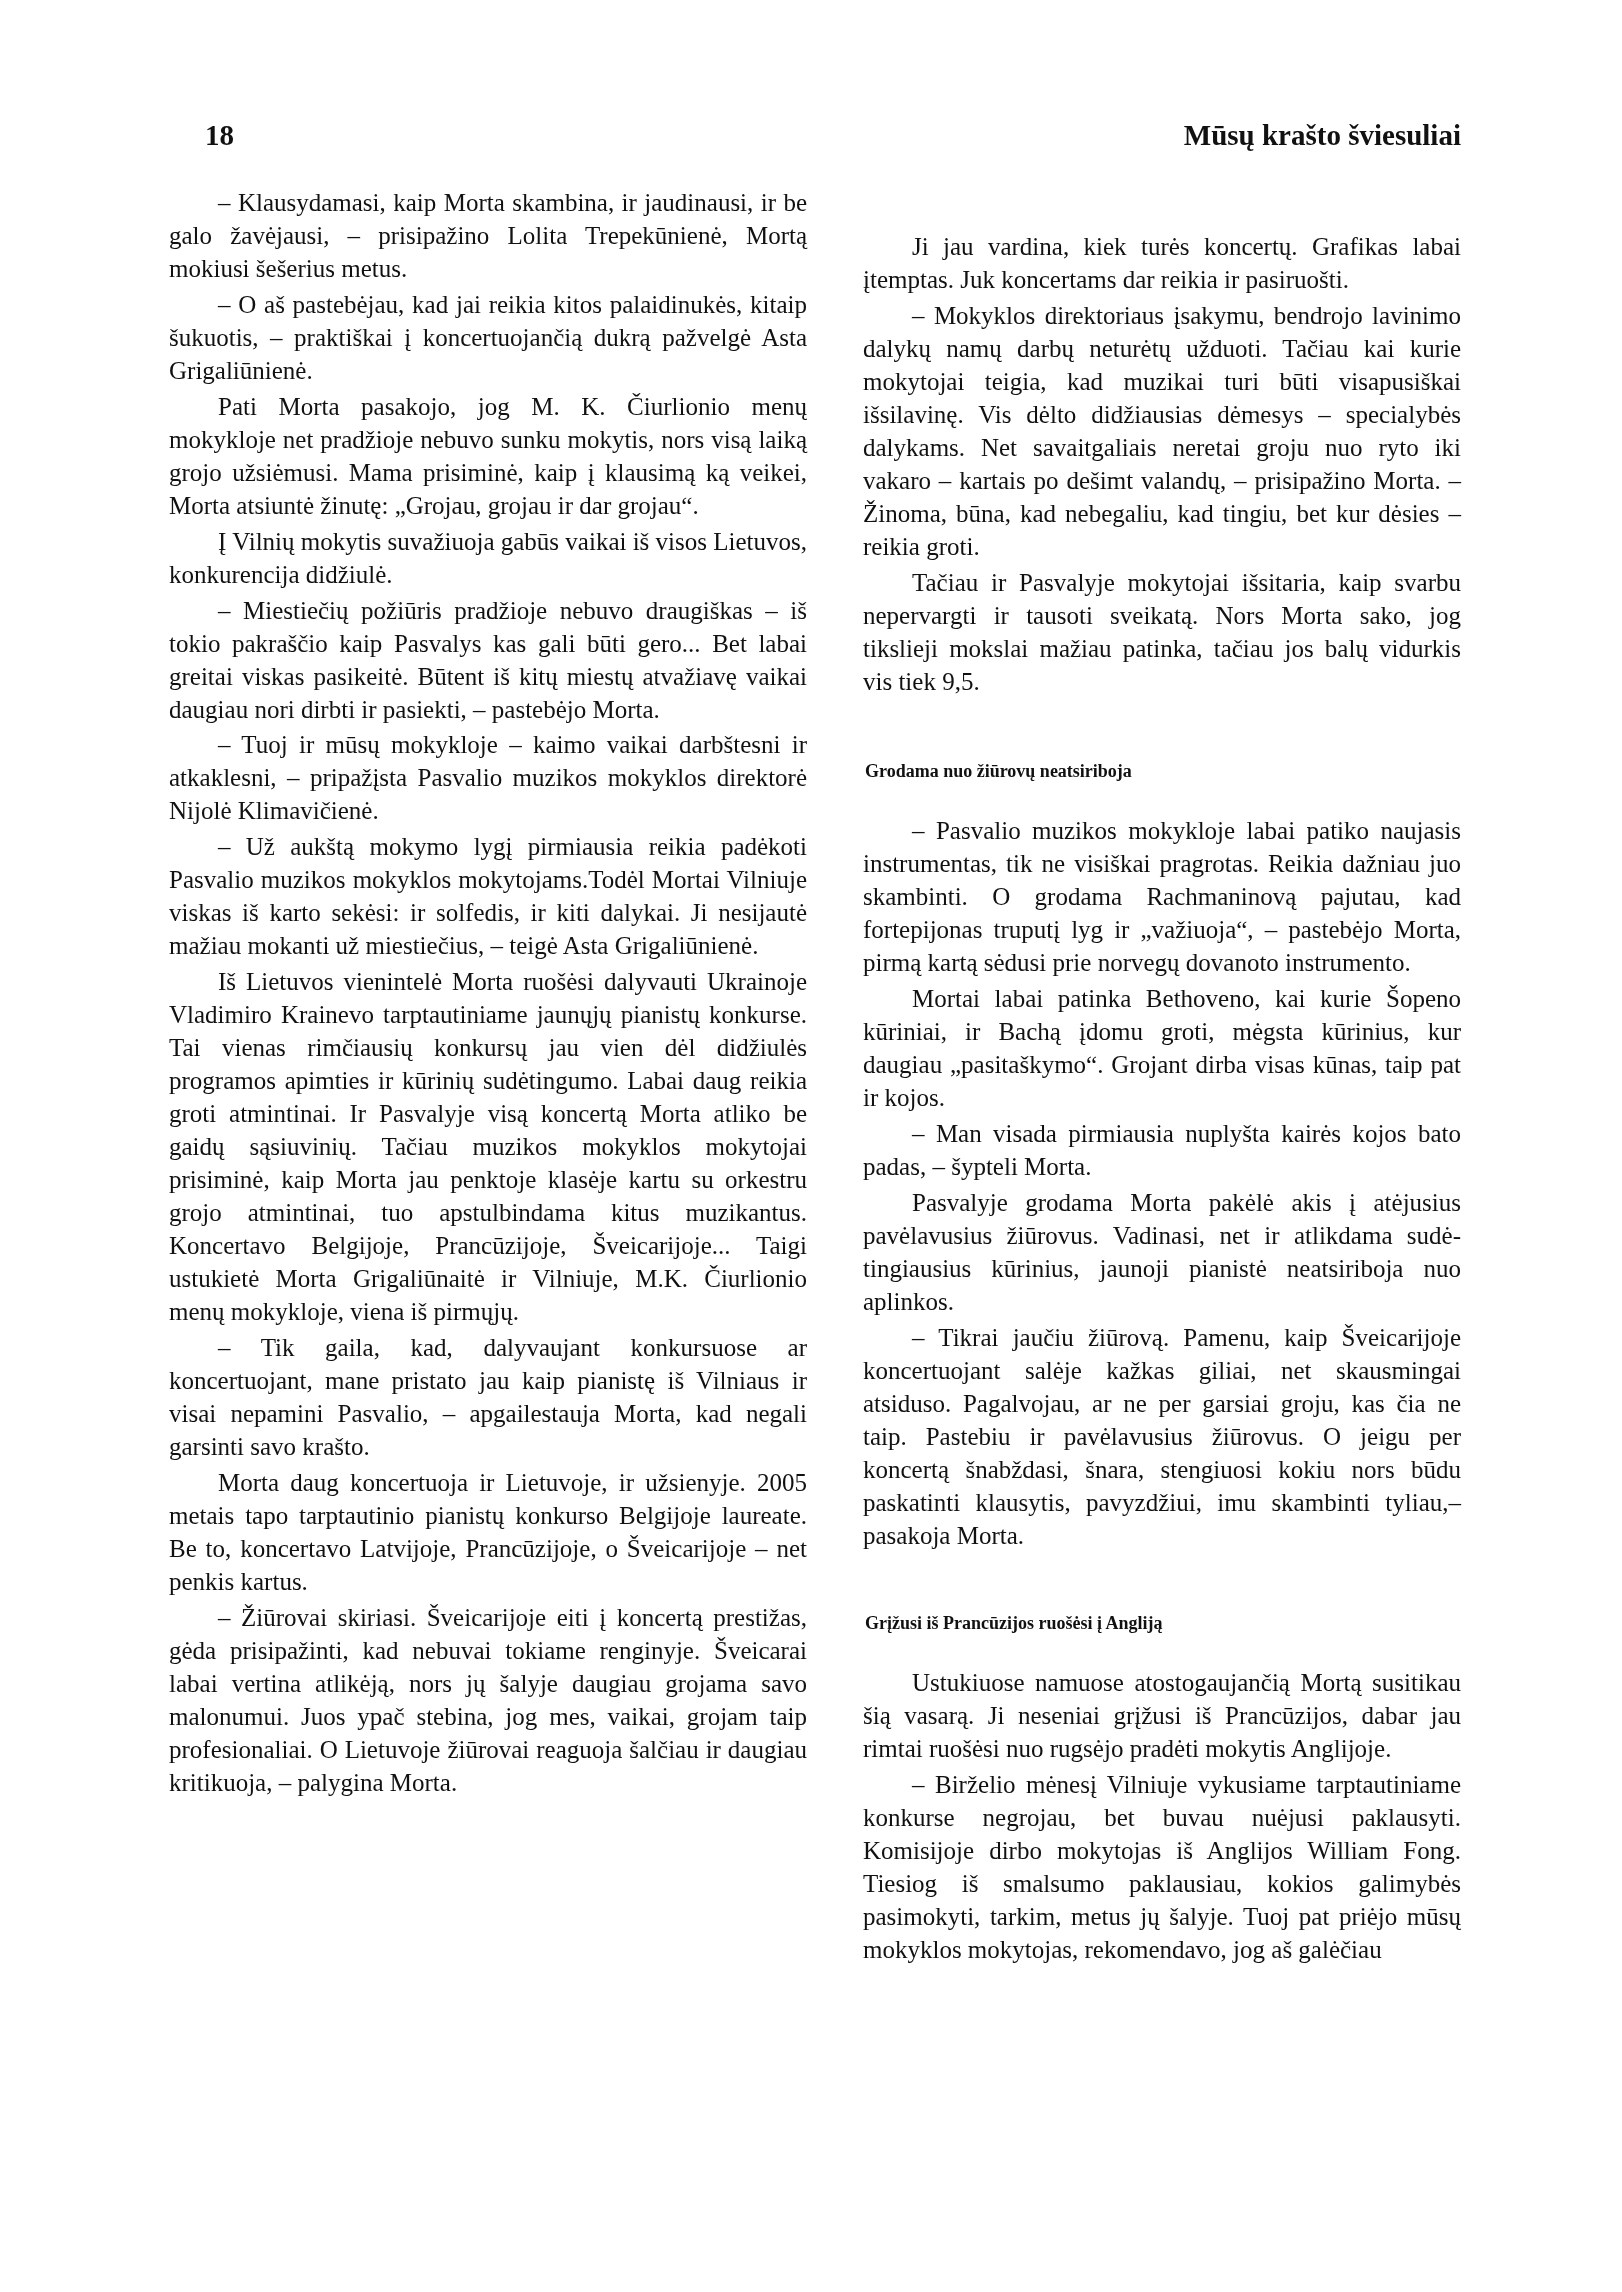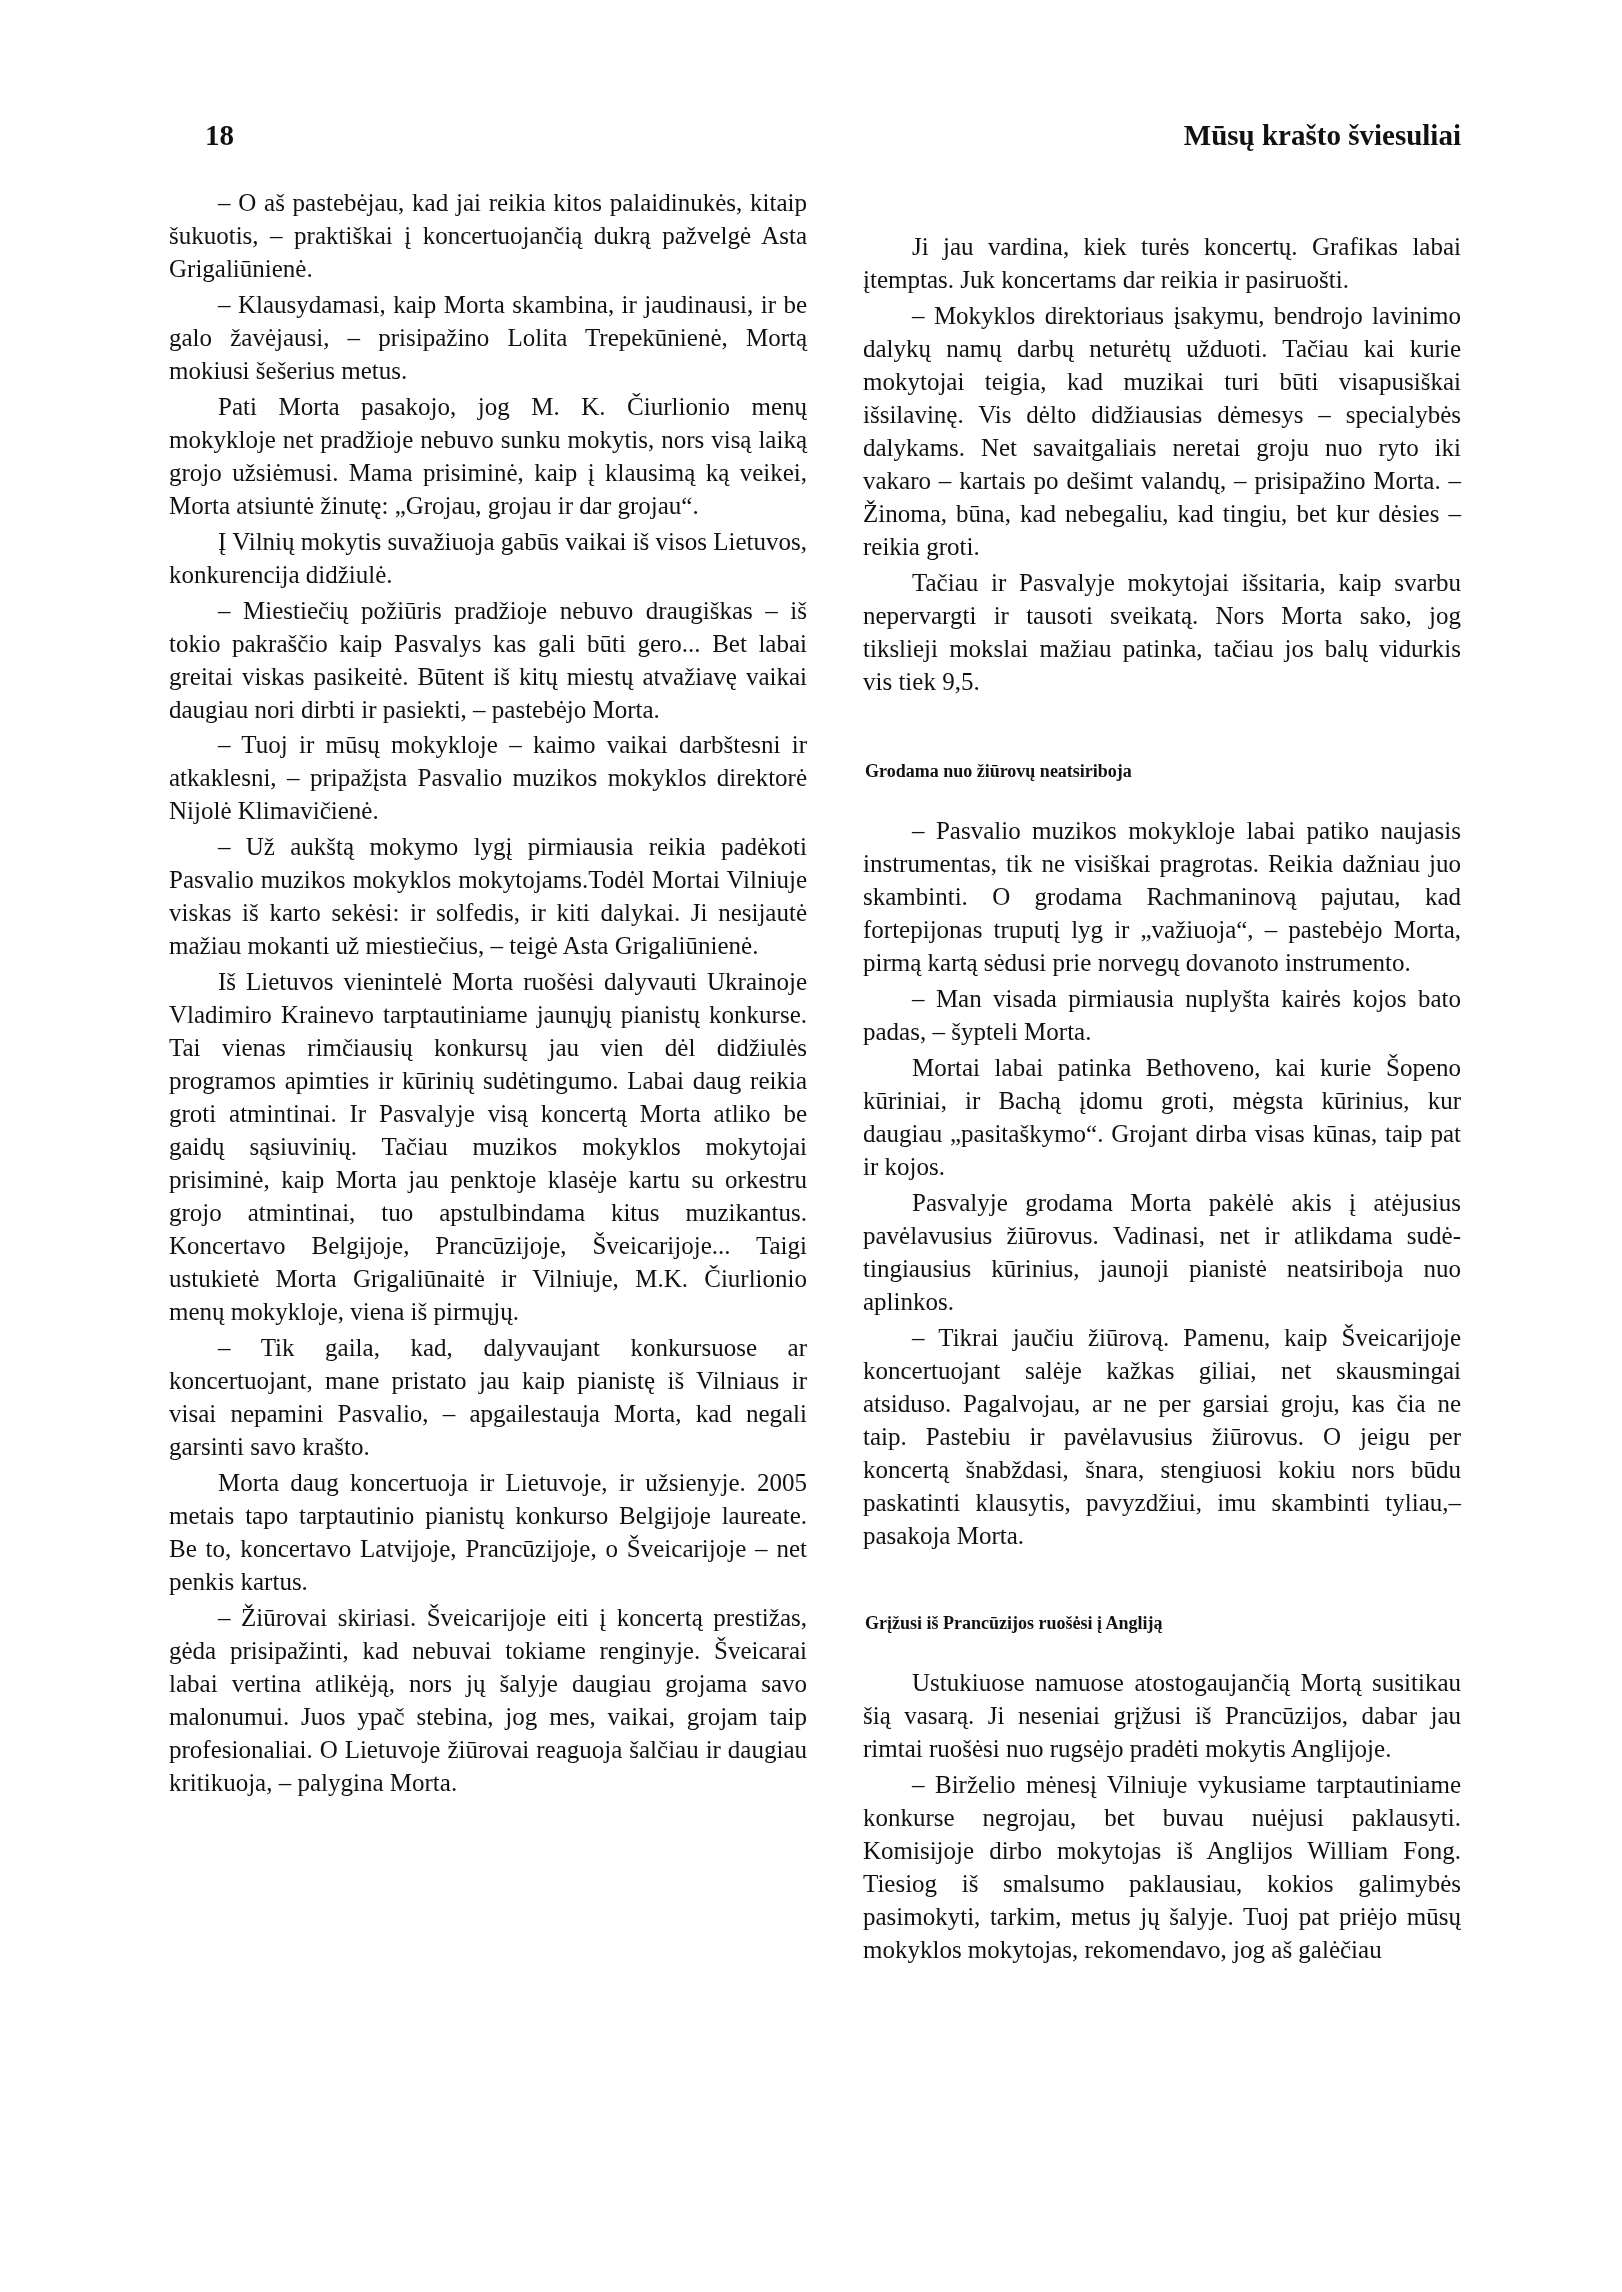--- a/index.html
+++ b/index.html
@@ -20,43 +20,43 @@
 </style>
 </head>
 <body>
 
 <header class="running-head">
   <span class="page-number">18</span>
   <span class="running-title">Mūsų krašto šviesuliai</span>
 </header>
 
 <article class="column col-left">
+  <p>– Klausydamasi, kaip Morta skambina, ir jaudinausi, ir be galo žavėjausi, – prisipažino Lolita Trepekūnienė, Mortą mokiusi šešerius metus.</p>
   <p>– O aš pastebėjau, kad jai reikia kitos palaidinukės, kitaip šukuotis, – praktiškai į koncertuojančią dukrą pažvelgė Asta Grigaliūnienė.</p>
-  <p>– Klausydamasi, kaip Morta skambina, ir jaudinausi, ir be galo žavėjausi, – prisipažino Lolita Trepekūnienė, Mortą mokiusi šešerius metus.</p>
   <p>Pati Morta pasakojo, jog M. K. Čiurlionio menų mokykloje net pradžioje nebuvo sunku mokytis, nors visą laiką grojo užsiėmusi. Mama prisiminė, kaip į klausimą ką veikei, Morta atsiuntė žinutę: „Grojau, grojau ir dar grojau“.</p>
   <p>Į Vilnių mokytis suvažiuoja gabūs vaikai iš visos Lietuvos, konkurencija didžiulė.</p>
   <p>– Miestiečių požiūris pradžioje nebuvo draugiškas – iš tokio pakraščio kaip Pasvalys kas gali būti gero... Bet labai greitai viskas pasikeitė. Būtent iš kitų miestų atvažiavę vaikai daugiau nori dirbti ir pasiekti, – pastebėjo Morta.</p>
   <p>– Tuoj ir mūsų mokykloje – kaimo vaikai darb­štesni ir atkaklesni, – pripažįsta Pasvalio muzikos mokyklos direktorė Nijolė Klimavičienė.</p>
   <p>– Už aukštą mokymo lygį pirmiausia reikia padėkoti Pasvalio muzikos mokyklos mokytojams.Todėl Mortai Vilniuje viskas iš karto sekėsi: ir solfedis, ir kiti dalykai. Ji nesijautė mažiau mokanti už miestiečius, – teigė Asta Grigaliūnienė.</p>
   <p>Iš Lietuvos vienintelė Morta ruošėsi dalyvauti Ukrainoje Vladimiro Krainevo tarptautiniame jaunųjų pianistų konkurse. Tai vienas rimčiausių konkursų jau vien dėl didžiulės programos apimties ir kūrinių sudėtingumo. Labai daug reikia groti atmintinai. Ir Pasvalyje visą koncertą Morta atliko be gaidų sąsiu­vinių. Tačiau muzikos mokyklos mokytojai prisiminė, kaip Morta jau penktoje klasėje kartu su orkestru grojo atmintinai, tuo apstulbindama kitus muzikantus. Koncertavo Belgijoje, Prancūzijoje, Šveicarijoje... Taigi ustukietė Morta Grigaliūnaitė ir Vilniuje, M.K. Čiurlionio menų mokykloje, viena iš pirmųjų.</p>
   <p>– Tik gaila, kad, dalyvaujant konkursuose ar koncertuojant, mane pristato jau kaip pianistę iš Vilniaus ir visai nepamini Pasvalio, – apgailestauja Morta, kad negali garsinti savo krašto.</p>
   <p>Morta daug koncertuoja ir Lietuvoje, ir užsienyje. 2005 metais tapo tarptautinio pianistų konkurso Belgijoje laureate. Be to, koncertavo Latvijoje, Pran­cūzijoje, o Šveicarijoje – net penkis kartus.</p>
   <p>– Žiūrovai skiriasi. Šveicarijoje eiti į koncertą prestižas, gėda prisipažinti, kad nebuvai tokiame ren­ginyje. Šveicarai labai vertina atlikėją, nors jų šalyje daugiau grojama savo malonumui. Juos ypač stebina, jog mes, vaikai, grojam taip profesionaliai. O Lietuvoje žiūrovai reaguoja šalčiau ir daugiau kritikuoja, – palygina Morta.</p>
 </article>
 
 <article class="column col-right">
   <p>Ji jau vardina, kiek turės koncertų. Grafikas labai įtemptas. Juk koncertams dar reikia ir pasiruošti.</p>
   <p>– Mokyklos direktoriaus įsakymu, bendrojo lavinimo dalykų namų darbų neturėtų užduoti. Tačiau kai kurie mokytojai teigia, kad muzikai turi būti visapusiškai išsilavinę. Vis dėlto didžiausias dėmesys – specialybės dalykams. Net savaitgaliais neretai groju nuo ryto iki vakaro – kartais po dešimt valandų, – prisipažino Morta. – Žinoma, būna, kad nebegaliu, kad tingiu, bet kur dėsies – reikia groti.</p>
   <p>Tačiau ir Pasvalyje mokytojai išsitaria, kaip svarbu nepervargti ir tausoti sveikatą. Nors Morta sako, jog tikslieji mokslai mažiau patinka, tačiau jos balų vidurkis vis tiek 9,5.</p>
 
   <section>
     <h2 class="first-heading">Grodama nuo žiūrovų neatsiriboja</h2>
     <p>– Pasvalio muzikos mokykloje labai patiko naujasis instrumentas, tik ne visiškai pragrotas. Reikia dažniau juo skambinti. O grodama Rachmaninovą pajutau, kad fortepijonas truputį lyg ir „važiuoja“, – pastebėjo Morta, pirmą kartą sėdusi prie norvegų dovanoto instrumento.</p>
+    <p>Mortai labai patinka Bethoveno, kai kurie Šopeno kūriniai, ir Bachą įdomu groti, mėgsta kūrinius, kur daugiau „pasitaškymo“. Grojant dirba visas kūnas, taip pat ir kojos.</p>
     <p>– Man visada pirmiausia nuplyšta kairės kojos bato padas, – šypteli Morta.</p>
-    <p>Mortai labai patinka Bethoveno, kai kurie Šopeno kūriniai, ir Bachą įdomu groti, mėgsta kūrinius, kur daugiau „pasitaškymo“. Grojant dirba visas kūnas, taip pat ir kojos.</p>
     <p>Pasvalyje grodama Morta pakėlė akis į atėjusius pavėlavusius žiūrovus. Vadinasi, net ir atlikdama sudė­tingiausius kūrinius, jaunoji pianistė neatsiriboja nuo aplinkos.</p>
     <p>– Tikrai jaučiu žiūrovą. Pamenu, kaip Šveicarijoje koncertuojant salėje kažkas giliai, net skausmingai atsiduso. Pagalvojau, ar ne per garsiai groju, kas čia ne taip. Pastebiu ir pavėlavusius žiūrovus. O jeigu per koncertą šnabždasi, šnara, stengiuosi kokiu nors būdu paskatinti klausytis, pavyzdžiui, imu skambinti tyliau,– pasakoja Morta.</p>
   </section>
 
   <section>
     <h2>Grįžusi iš Prancūzijos ruošėsi į Angliją</h2>
     <p>Ustukiuose namuose atostogaujančią Mortą susitikau šią vasarą. Ji neseniai grįžusi iš Prancūzijos, dabar jau rimtai ruošėsi nuo rugsėjo pradėti mokytis Anglijoje.</p>
     <p>– Birželio mėnesį Vilniuje vykusiame tarptautiniame konkurse negrojau, bet buvau nuėjusi paklausyti. Komisijoje dirbo mokytojas iš Anglijos William Fong. Tiesiog iš smalsumo paklausiau, kokios galimybės pasimokyti, tarkim, metus jų šalyje. Tuoj pat priėjo mūsų mokyklos mokytojas, rekomendavo, jog aš galėčiau</p>
   </section>
 </article>

